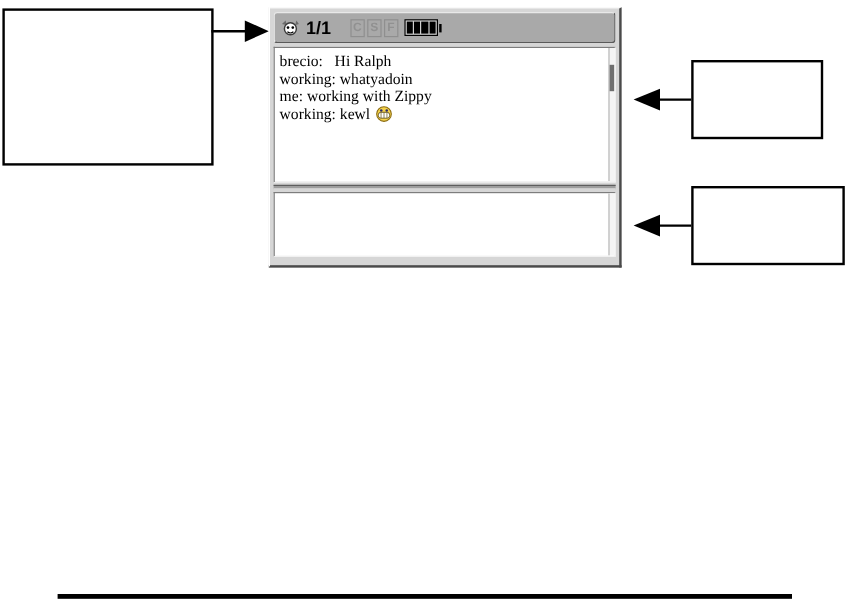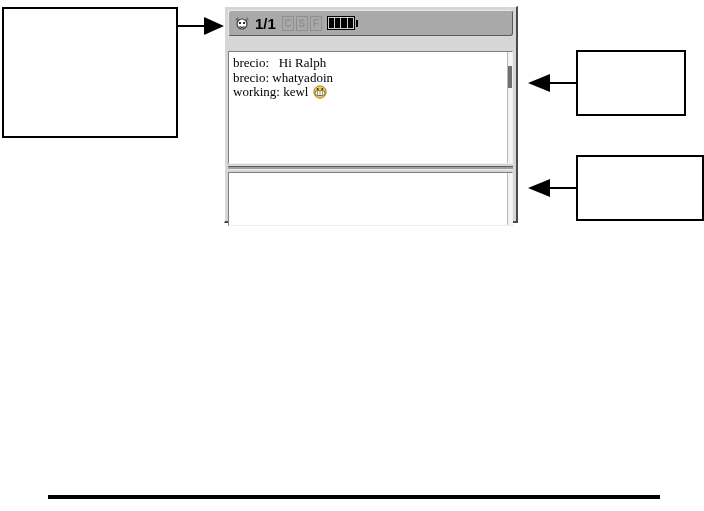--- a/index.html
+++ b/index.html
@@ -96,21 +96,21 @@
     color: #000000;
     letter-spacing: -0.2px;
     flex: 1 1 auto;
     white-space: nowrap;
     overflow: hidden;
   }
   #page-counter {
     font-size: 15px;
     font-weight: bold;
     color: #000000;
-    margin-right: 6px;
+    margin-right: 16px;
     white-space: nowrap;
   }
   .status-letter {
     display: inline-flex;
     align-items: center;
     justify-content: center;
     width: 12px;
     height: 15px;
     border: 1px solid #8f8f8f;
     font-size: 10px;
@@ -144,21 +144,21 @@
   #battery-cap {
     width: 2px;
     height: 7px;
     background: #000000;
     margin-left: 1px;
   }
 
   
   #message-pane {
     position: relative;
-    margin-top: 15px;
+    margin-top: 3px;
     height: 113px;
     background: #ffffff;
     border-top: 1px solid #7d7d7d;
     border-left: 1px solid #7d7d7d;
     border-right: 1px solid #efefef;
     border-bottom: 1px solid #efefef;
     box-sizing: border-box;
     overflow: hidden;
   }
   #message-list {
@@ -305,23 +305,26 @@
 
   <div id="message-pane">
     <div id="message-list">
 
       <div class="message-line">
         <span>brecio:   Hi Ralph</span>
       </div>
 
 
       <div class="message-line">
-        <span>brecio: whatyadoin</span>
-      </div>
-
+        <span>working: whatyadoin</span>
+      </div>
+
+      <div class="message-line">
+        <span>me: working with Zippy</span>
+      </div>
 
       <div class="message-line">
         <span>working: kewl</span>
         <svg class="emoticon" viewBox="0 0 16 16">
           <circle cx="8" cy="8" r="7" fill="#f5d24a" stroke="#8a6a10" stroke-width="1"></circle>
           <rect x="2.6" y="6.4" width="10.8" height="5.6" rx="2.4" fill="#ffffff" stroke="#5a4a10" stroke-width="0.8"></rect>
           <line x1="5.2" y1="6.6" x2="5.2" y2="11.8" stroke="#6b5a1a" stroke-width="0.7"></line>
           <line x1="8" y1="6.6" x2="8" y2="11.8" stroke="#6b5a1a" stroke-width="0.7"></line>
           <line x1="10.8" y1="6.6" x2="10.8" y2="11.8" stroke="#6b5a1a" stroke-width="0.7"></line>
           <circle cx="5.4" cy="4.6" r="1.2" fill="#2a2a6a"></circle>

